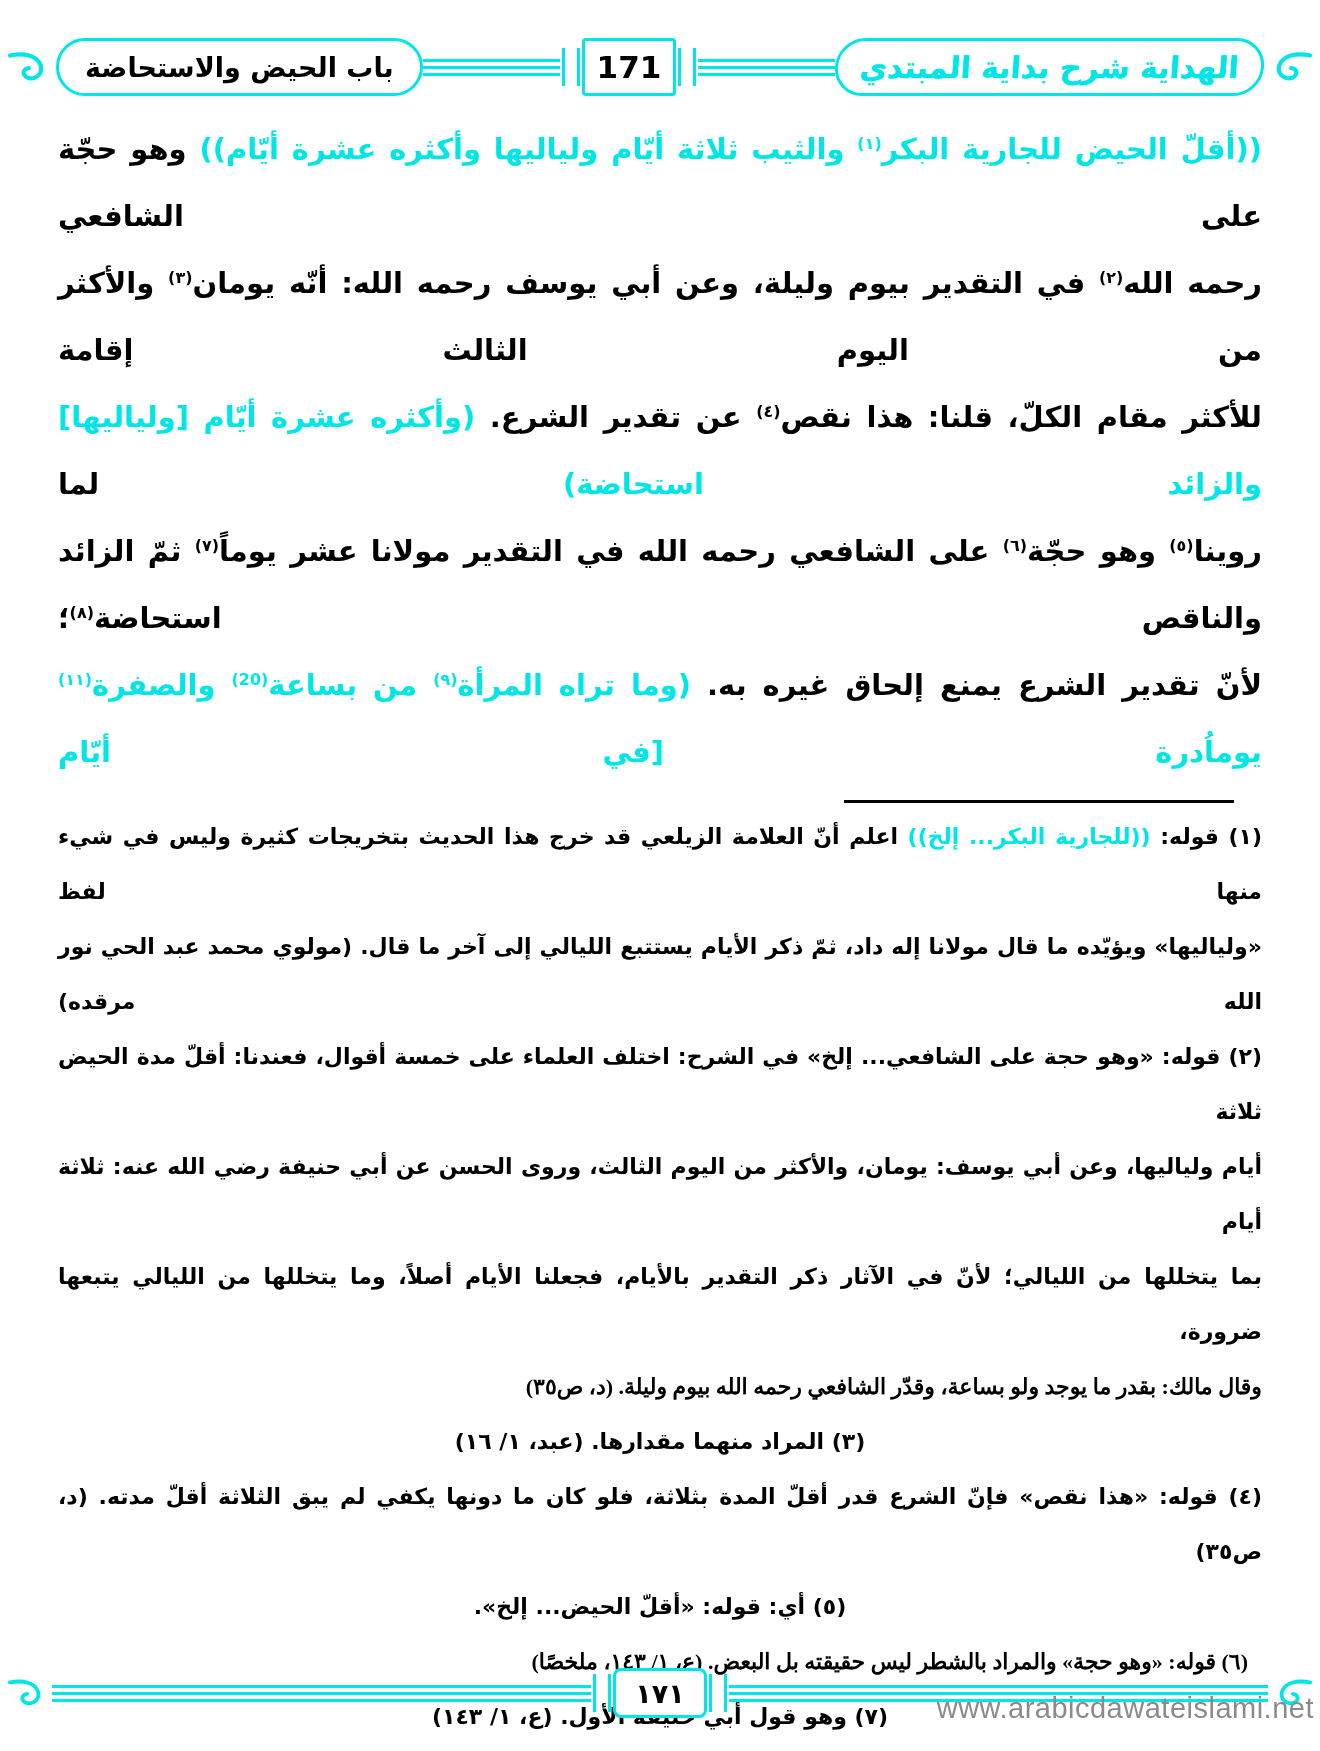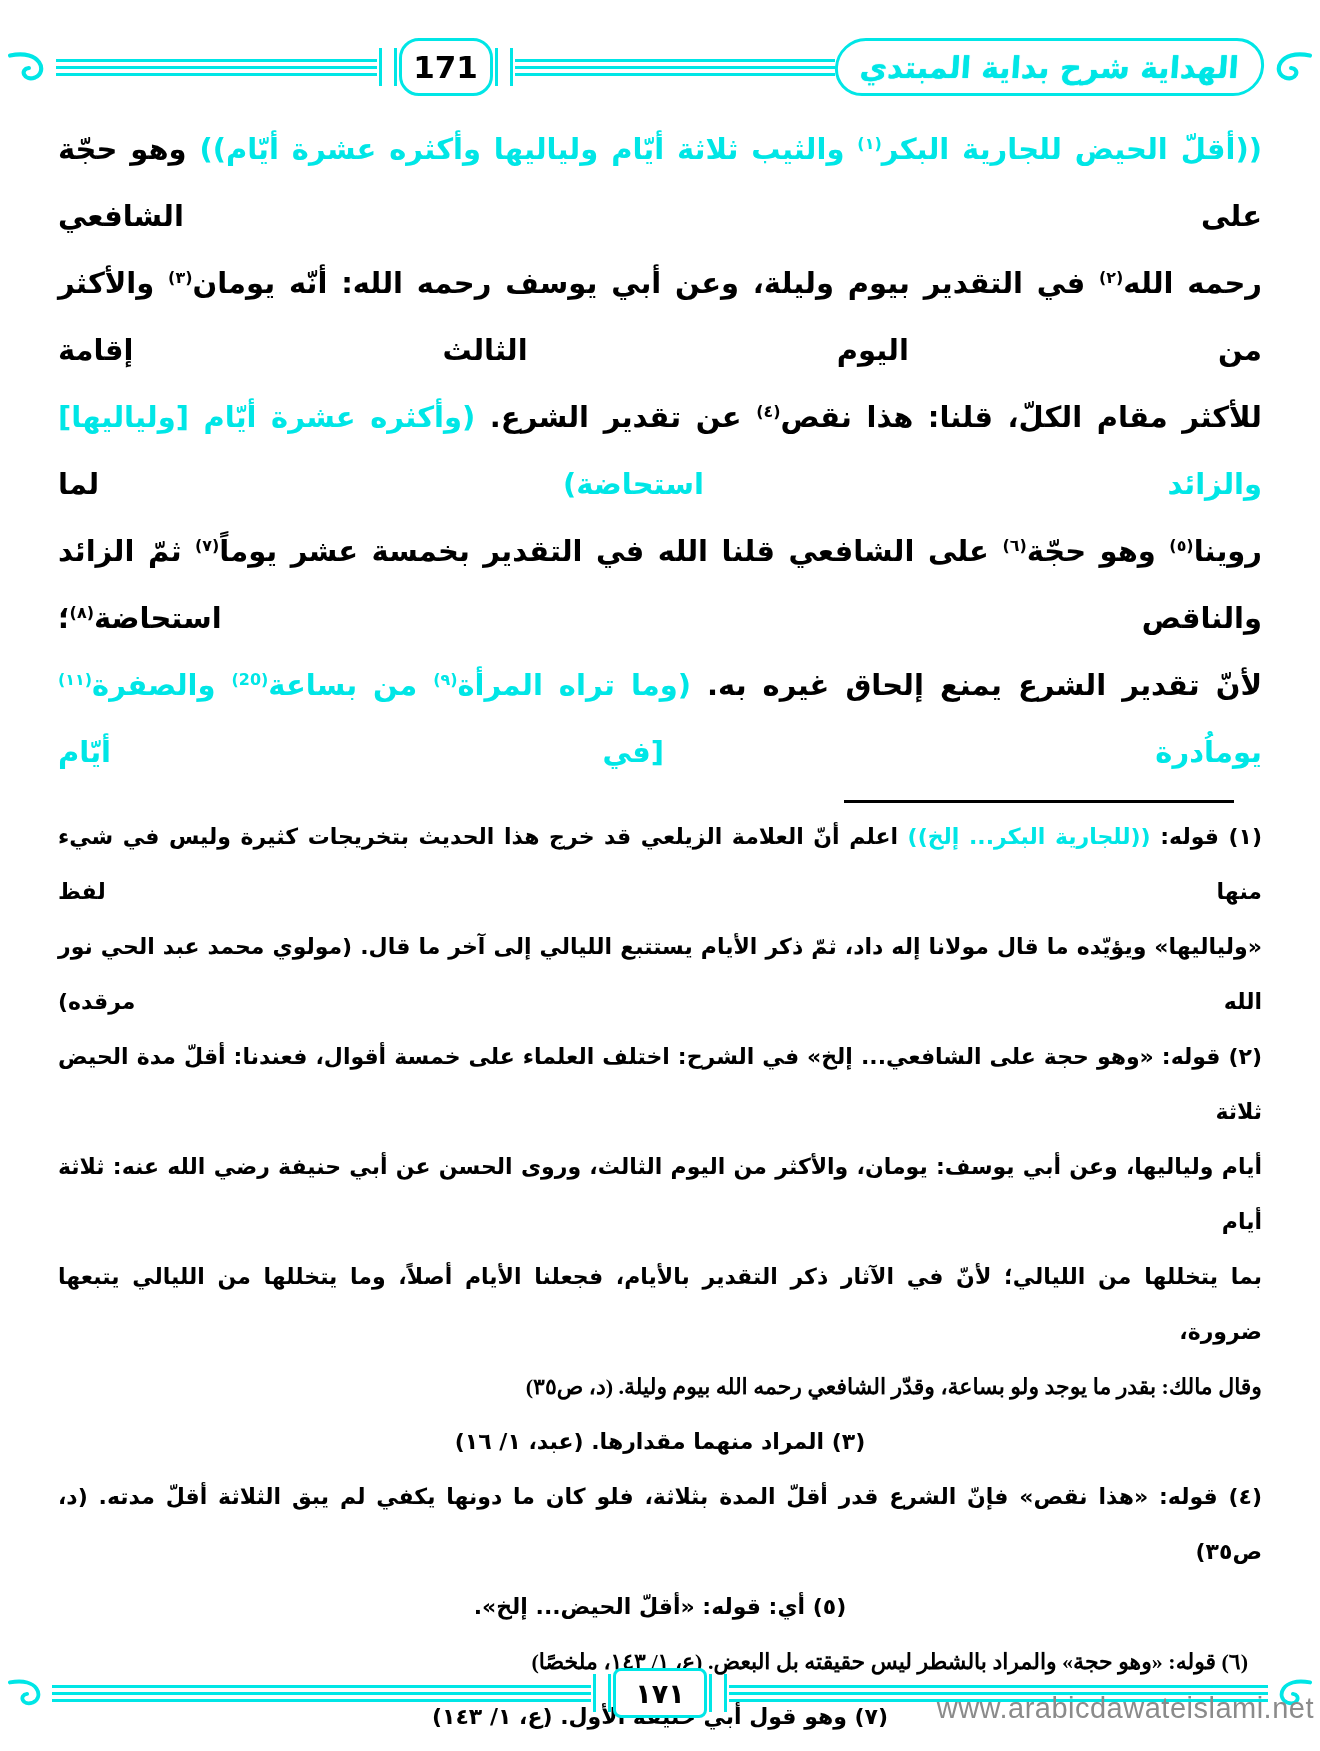--- a/index.html
+++ b/index.html
@@ -13,21 +13,21 @@
     background:#ffffff;color:var(--ink);
     font-family:"DejaVu Sans",sans-serif;
   }
   
   .band{display:flex;align-items:center;margin:34px 8px 0;height:66px;}
   .rule{flex:1;height:17px;min-width:20px;
     background:linear-gradient(to bottom,var(--accent) 0 3px,#fff 3px 7px,var(--accent) 7px 10px,#fff 10px 14px,var(--accent) 14px 17px);}
   .pill{display:flex;align-items:center;justify-content:center;
     border:3px solid var(--accent);background:#fff;border-radius:30px;height:58px;box-sizing:border-box;}
   .pill.title{min-width:320px;padding:0 22px;color:var(--accent);font-weight:bold;font-size:30px;transform:skewX(-4deg);text-shadow:0 0 1px var(--accent);}
-  .pill.num{width:94px;border-radius:20px;font-weight:bold;font-size:31px;}
+  .pill.num{width:94px;border-radius:4px;font-weight:bold;font-size:31px;}
   .pill.chapter{min-width:320px;padding:0 26px;font-weight:bold;font-size:27px;}
   .pill.bnum{width:94px;height:50px;border-radius:8px;font-size:27px;font-weight:bold;}
   .clamp{width:12px;height:38px;border-left:3px solid var(--accent);border-right:3px solid var(--accent);margin:0 2px;flex:0 0 auto;}
   .curl{color:var(--accent);display:flex;align-items:center;flex:0 0 auto;}
   .flip{transform:scaleX(-1);}
   .bottom-band{position:absolute;left:8px;right:8px;top:1666px;margin:0;height:54px;display:flex;align-items:center;}
   
   .content{margin:16px 58px 0;}
   .matn > div{font-size:29px;font-weight:bold;line-height:67px;text-align:justify;text-align-last:justify;}
   .cy{color:var(--accent);}
@@ -54,33 +54,36 @@
   <div class="pill title">
     <span>الهداية شرح بداية المبتدي</span>
   </div>
   <div class="rule"></div>
   <div class="clamp"></div>
   <div class="pill num">
     <span>171</span>
   </div>
   <div class="clamp"></div>
   <div class="rule"></div>
+  <div class="pill chapter">
+    <span>باب الحيض والاستحاضة</span>
+  </div>
   <span class="curl flip">
     <svg width="48" height="48" viewBox="0 0 46 46">
         <path d="M44 12 C14 6 8 28 20 33 C31 37 35 25 26 24" stroke="currentColor" stroke-width="4" fill="none" stroke-linecap="round"></path>
       </svg>
   </span>
 </div>
 
 <div class="content">
   <div class="matn" id="matn">
       <div><span class="cy">((أقلّ الحيض للجارية البكر</span><span class="cy sup">(١)</span><span class="cy"> والثيب ثلاثة أيّام ولياليها وأكثره عشرة أيّام))</span><span> وهو حجّة على الشافعي</span></div>
       <div><span>رحمه الله</span><span class="sup">(٢)</span><span> في التقدير بيوم وليلة، وعن أبي يوسف رحمه الله: أنّه يومان</span><span class="sup">(٣)</span><span> والأكثر من اليوم الثالث إقامة</span></div>
       <div><span>للأكثر مقام الكلّ، قلنا: هذا نقص</span><span class="sup">(٤)</span><span> عن تقدير الشرع. </span><span class="cy">(وأكثره عشرة أيّام [ولياليها] والزائد استحاضة)</span><span> لما</span></div>
-      <div><span>روينا</span><span class="sup">(٥)</span><span> وهو حجّة</span><span class="sup">(٦)</span><span> على الشافعي قلنا الله في التقدير بخمسة عشر يوماً</span><span class="sup">(٧)</span><span> ثمّ الزائد والناقص استحاضة</span><span class="sup">(٨)</span><span>؛</span></div>
+      <div><span>روينا</span><span class="sup">(٥)</span><span> وهو حجّة</span><span class="sup">(٦)</span><span> على الشافعي رحمه الله في التقدير مولانا عشر يوماً</span><span class="sup">(٧)</span><span> ثمّ الزائد والناقص استحاضة</span><span class="sup">(٨)</span><span>؛</span></div>
       <div><span>لأنّ تقدير الشرع يمنع إلحاق غيره به. </span><span class="cy">(وما تراه المرأة</span><span class="cy sup">(٩)</span><span class="cy"> من بساعة</span><span class="cy sup">(20)</span><span class="cy"> والصفرة</span><span class="cy sup">(١١)</span><span class="cy"> يوماُدرة [في أيّام</span></div>
     </div>
   <div class="sep"></div>
   <div class="footnotes" id="footnotes">
       <div class="f-j"><span>(١) قوله: </span><span class="cy">((للجارية البكر... إلخ))</span><span> اعلم أنّ العلامة الزيلعي قد خرج هذا الحديث بتخريجات كثيرة وليس في شيء منها لفظ</span></div>
       <div class="f-j"><span>«ولياليها» ويؤيّده ما قال مولانا إله داد، ثمّ ذكر الأيام يستتبع الليالي إلى آخر ما قال. (مولوي محمد عبد الحي نور الله مرقده)</span></div>
       <div class="f-j"><span>(٢) قوله: «وهو حجة على الشافعي... إلخ» في الشرح: اختلف العلماء على خمسة أقوال، فعندنا: أقلّ مدة الحيض ثلاثة</span></div>
       <div class="f-j"><span>أيام ولياليها، وعن أبي يوسف: يومان، والأكثر من اليوم الثالث، وروى الحسن عن أبي حنيفة رضي الله عنه: ثلاثة أيام</span></div>
       <div class="f-j"><span>بما يتخللها من الليالي؛ لأنّ في الآثار ذكر التقدير بالأيام، فجعلنا الأيام أصلاً، وما يتخللها من الليالي يتبعها ضرورة،</span></div>
       <div class="f-r"><span>وقال مالك: بقدر ما يوجد ولو بساعة، وقدّر الشافعي رحمه الله بيوم وليلة. (د، ص٣٥)</span></div>

